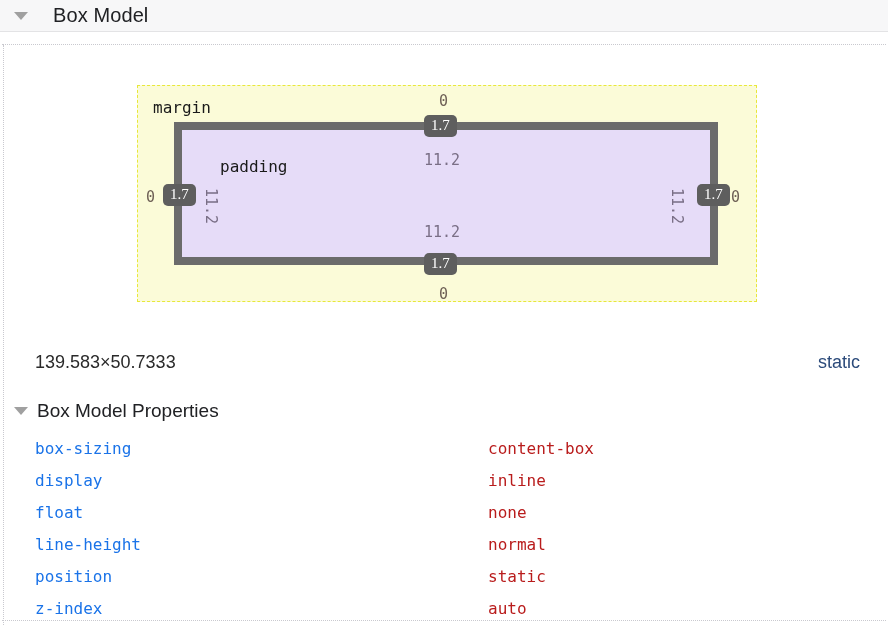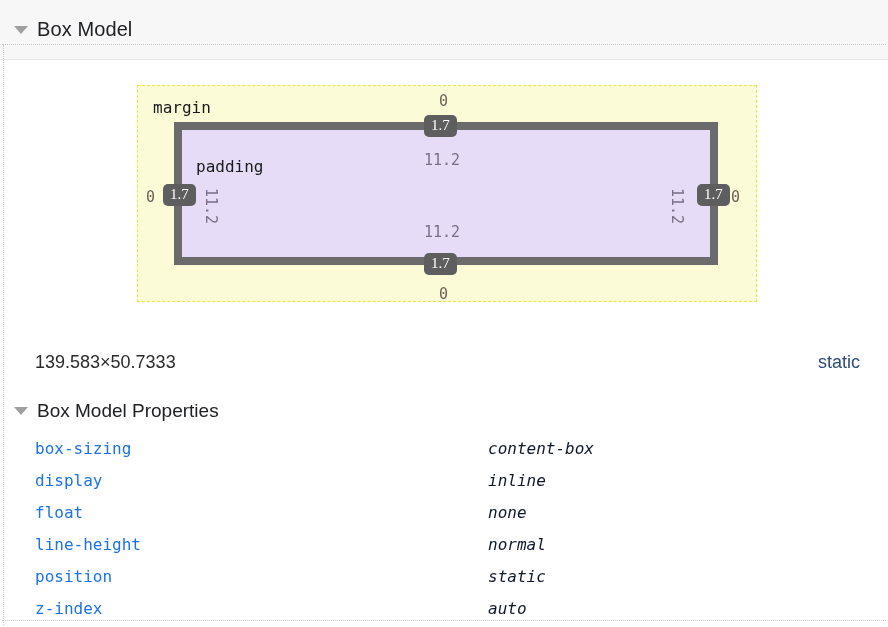--- a/index.html
+++ b/index.html
@@ -14,26 +14,27 @@
     color: #1a1a1a;
     position: relative;
     overflow: hidden;
   }
 
   
   .panel-header {
     position: absolute;
     left: 0; top: 0;
     width: 888px;
-    height: 60px;
+    height: 32px;
     background: #f7f7f8;
     border-bottom: 1px solid #e3e3e5;
     display: flex;
     align-items: center;
     box-sizing: border-box;
+    gap: 16px;
   }
   .twisty {
     width: 0; height: 0;
     border-left: 7px solid transparent;
     border-right: 7px solid transparent;
     border-top: 8px solid #a0a0a0;
     margin-left: 14px;
     margin-right: 9px;
     flex: none;
   }
@@ -133,21 +134,21 @@
   }
   .label-border {
     left: 178px;
     top: 85px;
     color: #ffffff;
     background: #6b6b6b;
     border-radius: 4px;
     padding: 1px 7px 2px 7px;
   }
   .label-padding {
-    left: 196px;
+    left: 220px;
     top: 112px;
     color: #1a1a1a;
   }
 
   
   .val {
     position: absolute;
     font-family: "DejaVu Sans Mono", monospace;
     font-size: 15px;
     color: #6e6056;
@@ -242,22 +243,21 @@
     left: 35px;
     font-family: "DejaVu Sans Mono", monospace;
     font-size: 16px;
     color: #1a73e8;
   }
   .prop-value {
     position: absolute;
     left: 488px;
     font-family: "DejaVu Sans Mono", monospace;
     font-size: 16px;
-    color: #0f172a;
-    font-style: italic;
+    color: #b91c1c;
   }
 
   .bottom-rule {
     position: absolute;
     left: 2px;
     top: 620px;
     width: 884px;
     height: 0;
     border-top: 1px dotted #c9c9cf;
   }

